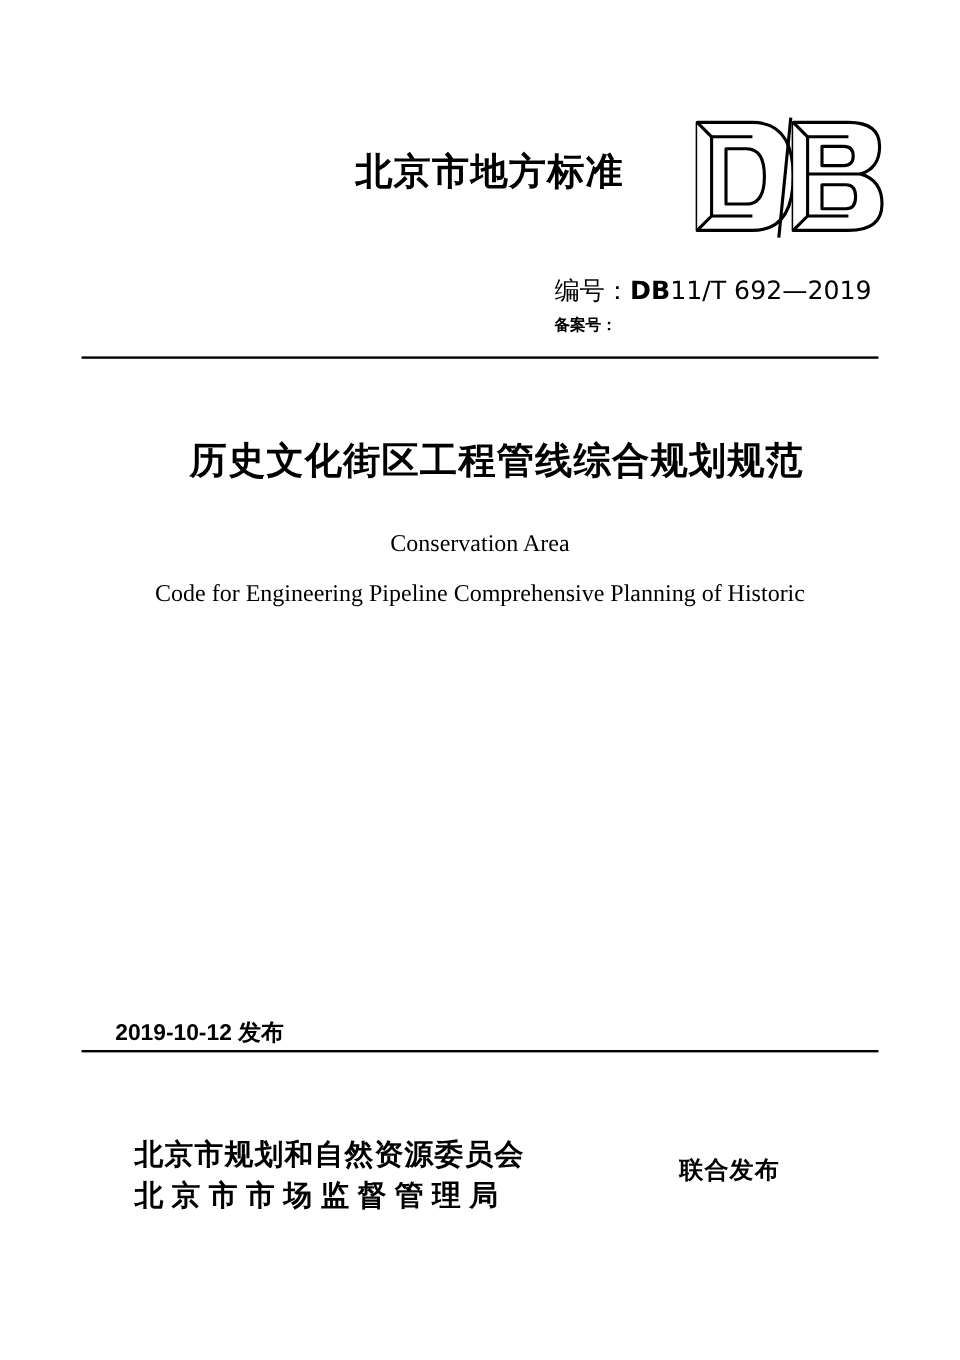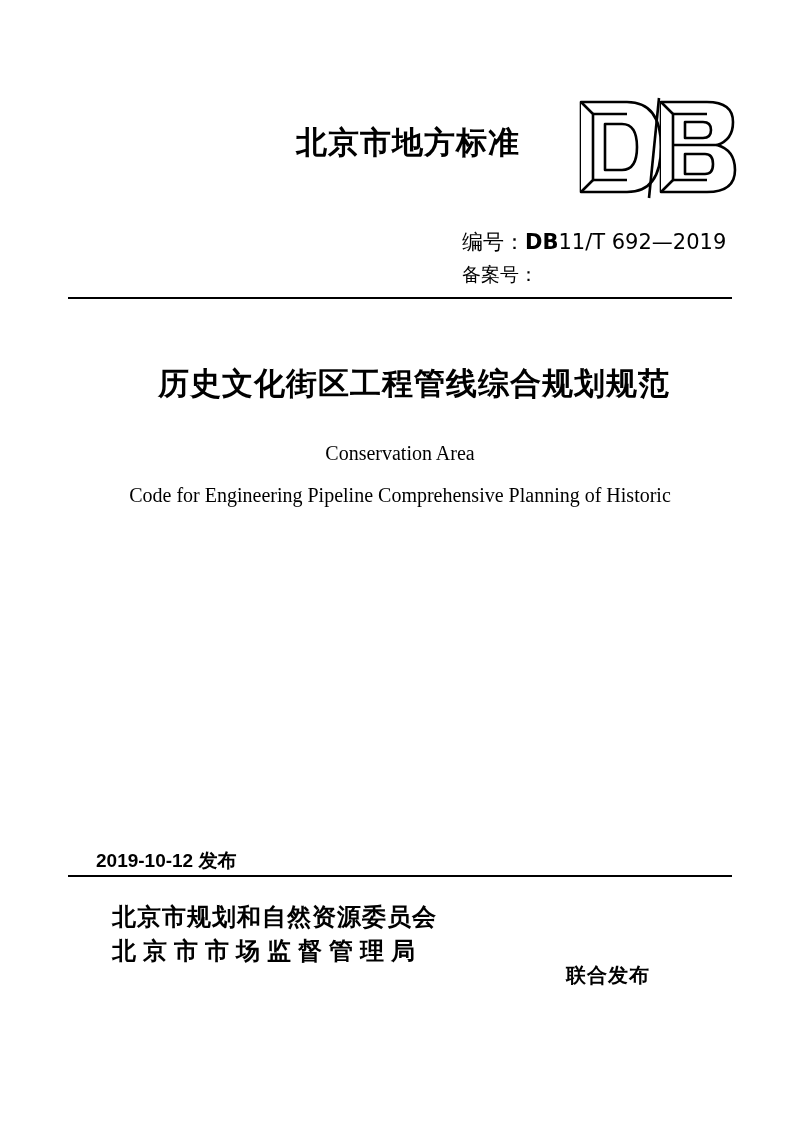--- a/index.html
+++ b/index.html
@@ -60,22 +60,23 @@
     white-space: nowrap;
   }
   .code-line .bold {
     font-weight: 700;
   }
   .record-line {
     position: absolute;
     left: 462px;
     top: 262px;
     font-family: "DejaVu Sans", sans-serif;
-    font-size: 19px;
-    white-space: nowrap;
+    font-size: 13px;
+    white-space: nowrap;
+    font-weight: bold;
   }
 
   
   .rule-top {
     position: absolute;
     left: 68px;
     right: 68px;
     top: 297px;
     height: 2px;
     background: #000;
@@ -136,21 +137,21 @@
   
   .issuers {
     position: absolute;
     left: 112px;
     top: 900px;
     font-family: "DejaVu Sans", sans-serif;
     font-weight: 700;
     font-size: 24px;
     line-height: 34px;
   }
-  .issuer-1 { letter-spacing: 1px; }
+  .issuer-1 { letter-spacing: 1px; margin-top: 45px; }
   .issuer-2 { letter-spacing: 7px; }
   .joint-issue {
     position: absolute;
     left: 566px;
     top: 962px;
     font-family: "DejaVu Sans", sans-serif;
     font-weight: 700;
     font-size: 20px;
     letter-spacing: 1px;
   }

